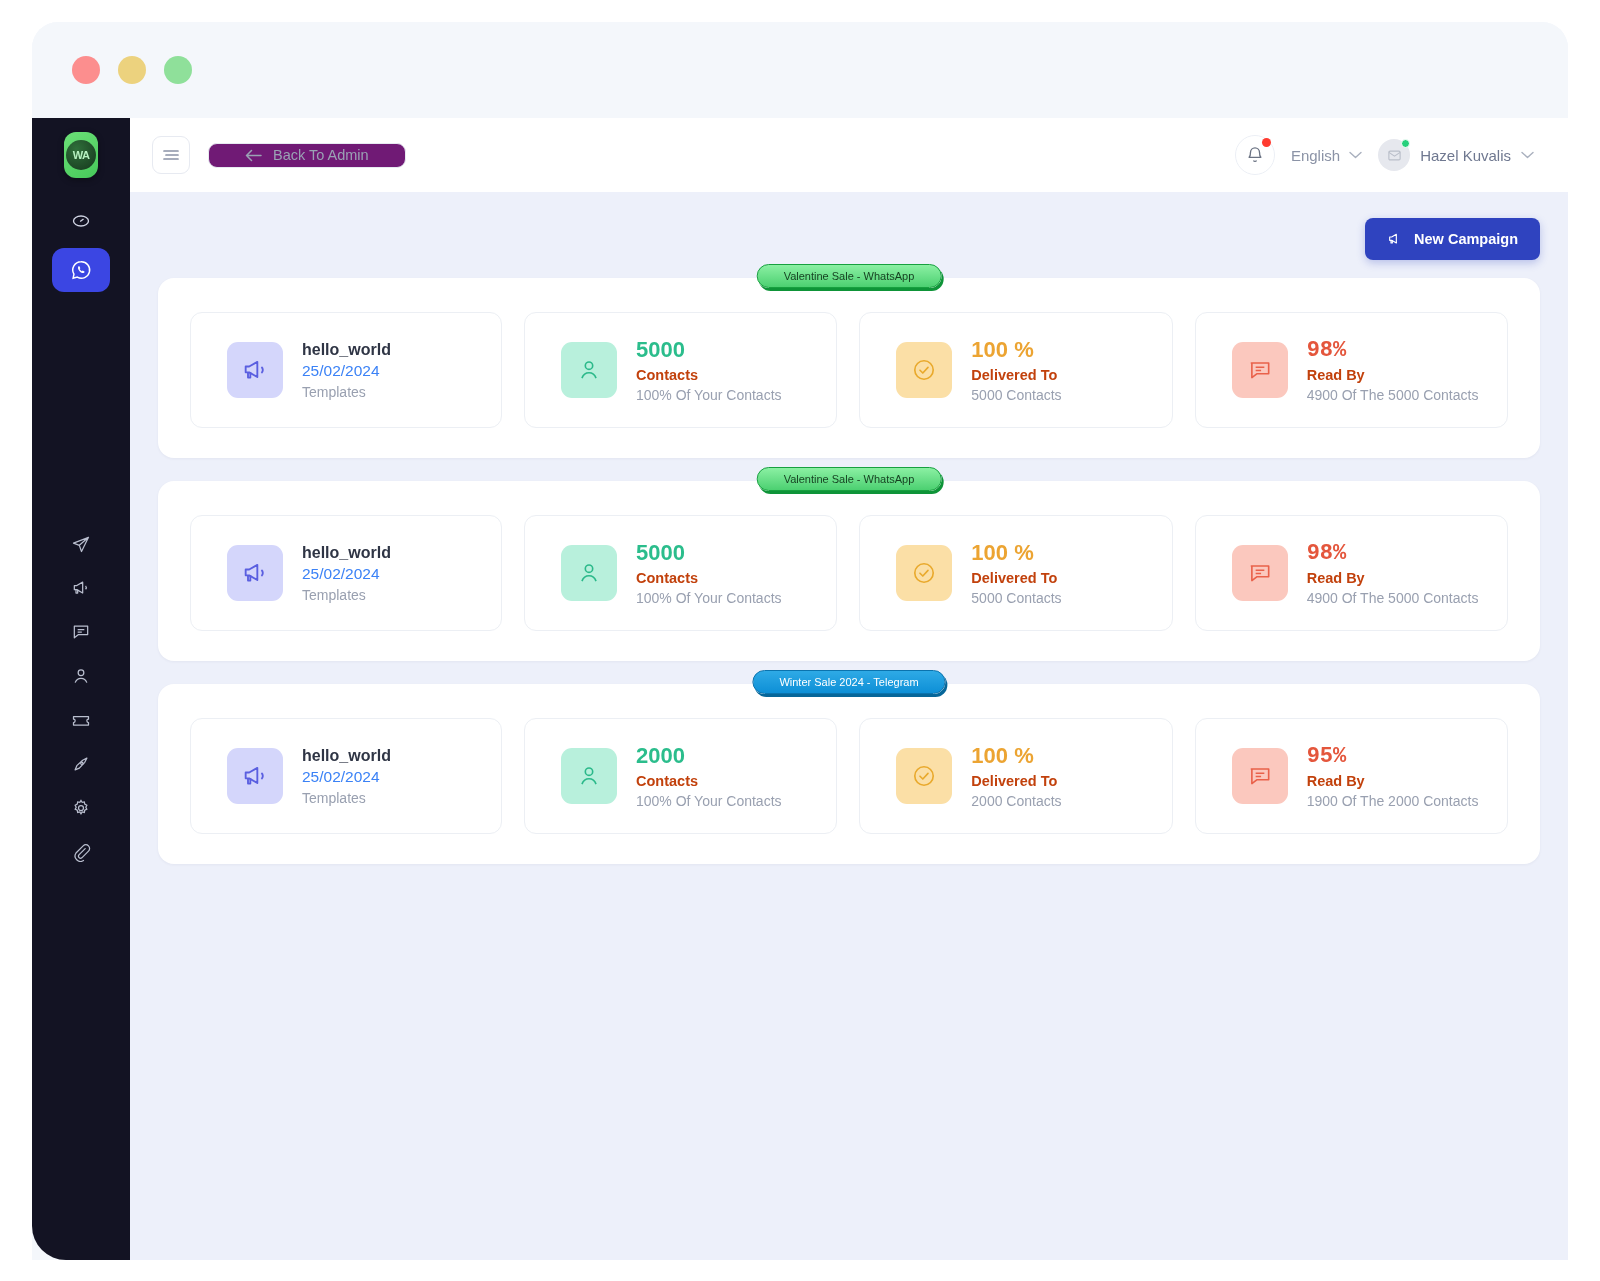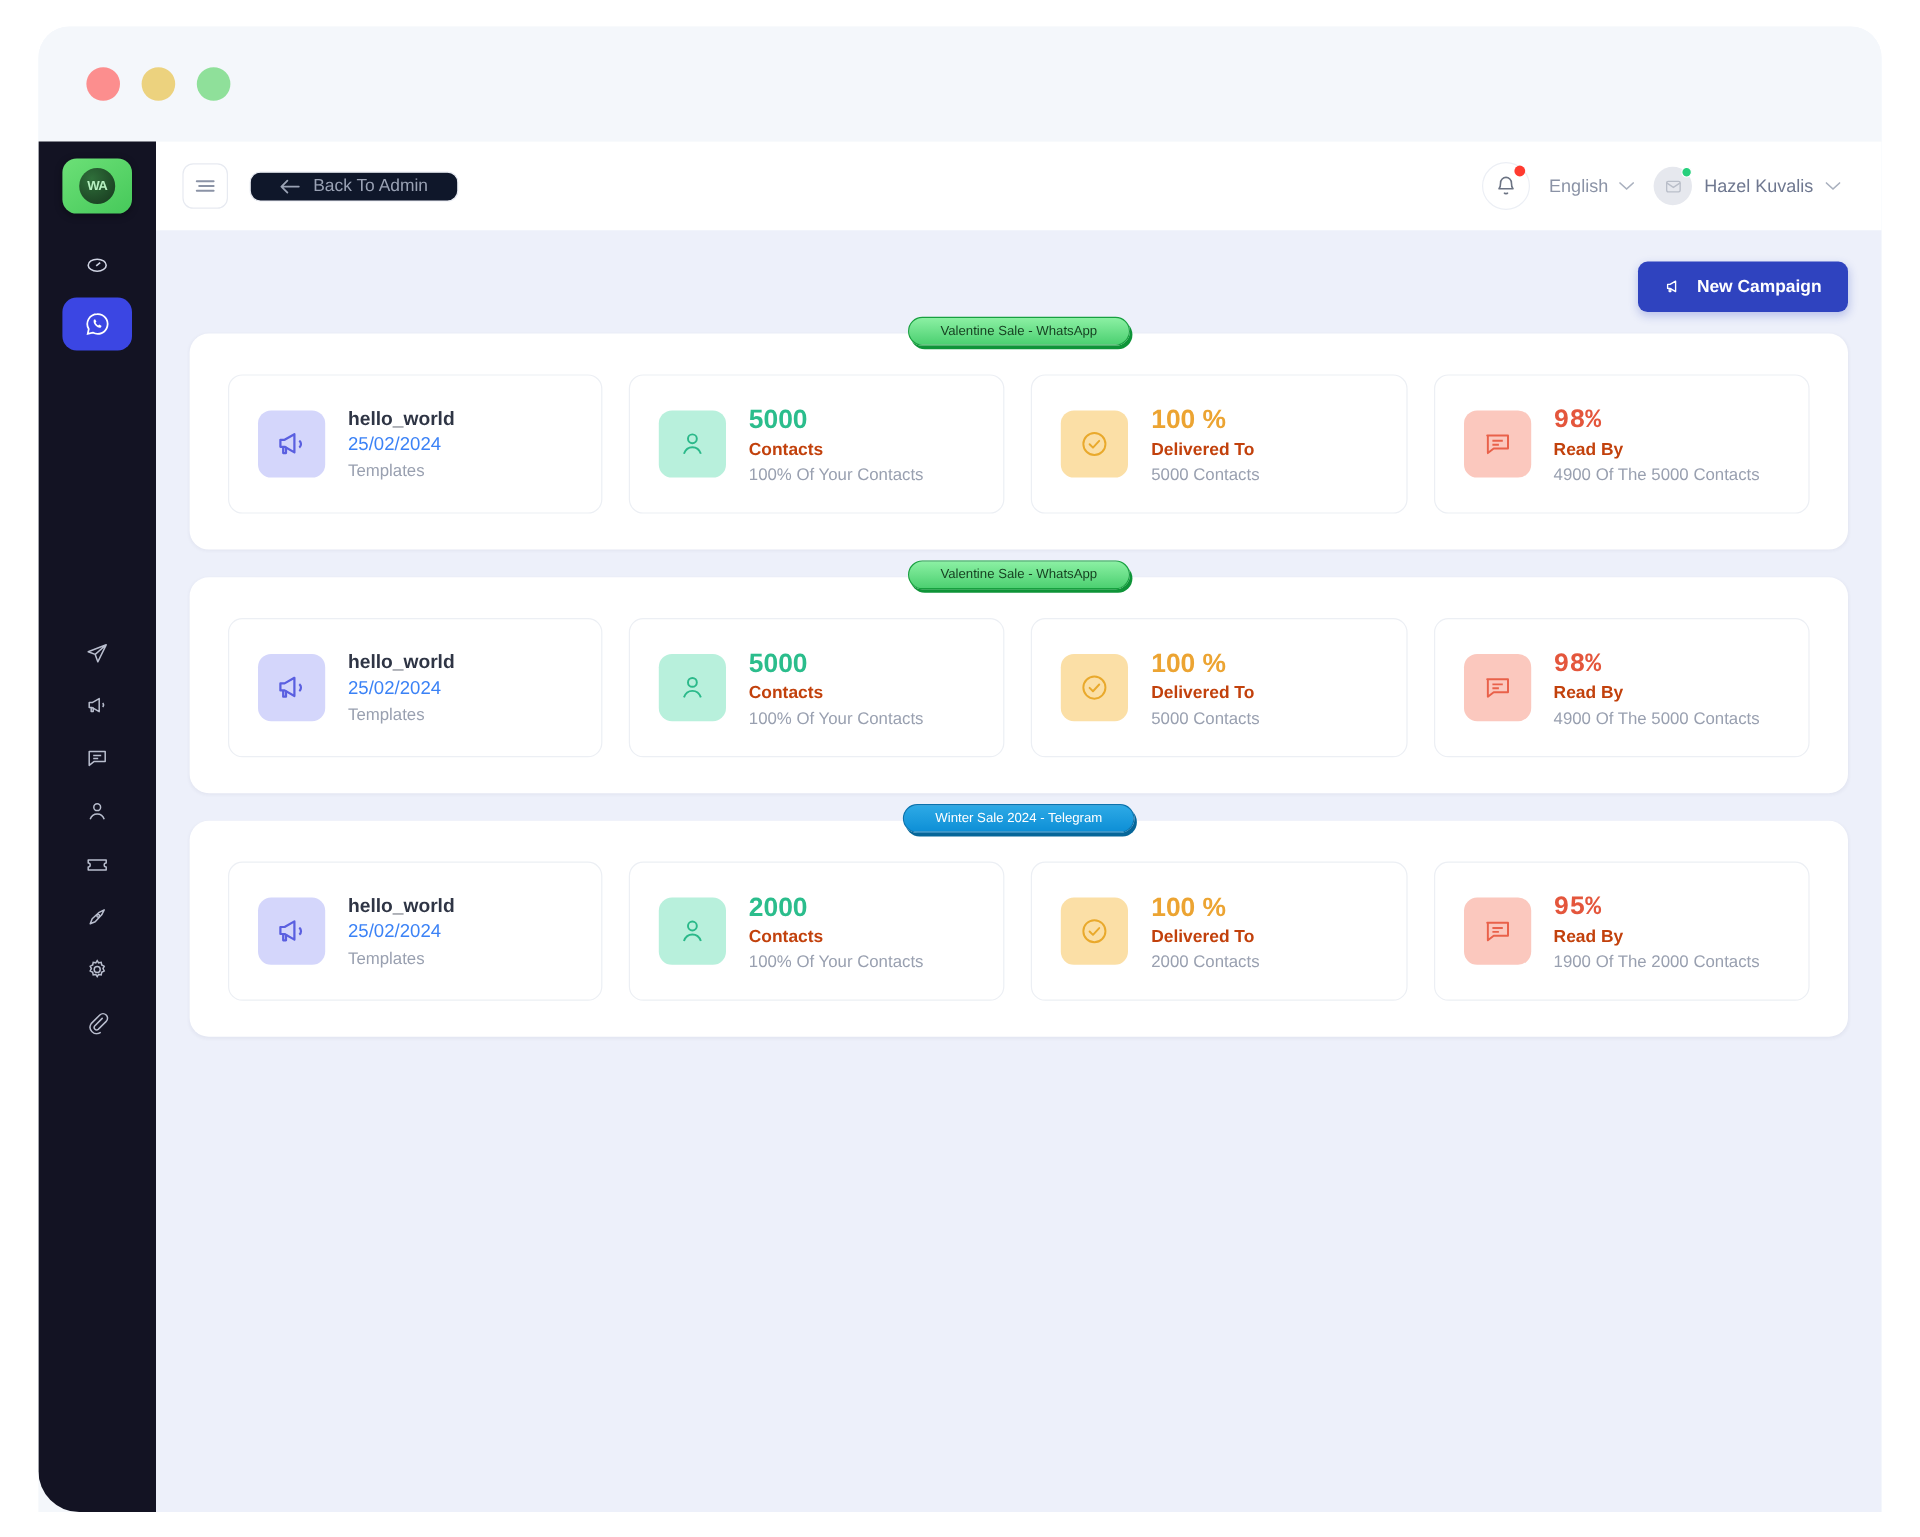--- a/index.html
+++ b/index.html
@@ -38,21 +38,21 @@
     width: 98px;
     background: #131323;
     border-radius: 0 0 0 34px;
     flex: 0 0 98px;
     display: flex;
     flex-direction: column;
     align-items: center;
     position: relative;
   }
   .logo {
-    width: 58px; height: 46px;
+    width: 34px; height: 46px;
     margin-top: 14px;
     border-radius: 12px;
     background: linear-gradient(145deg,#6ce077,#46c95a);
     display: flex; align-items: center; justify-content: center;
     box-shadow: 0 2px 6px rgba(0,0,0,.35);
   }
   .logo-inner {
     width: 30px; height: 30px; border-radius: 50%;
     background: radial-gradient(circle at 35% 30%, #2f6f3a, #16361d);
     display: flex; align-items: center; justify-content: center;
@@ -87,23 +87,23 @@
   .icon-btn {
     width: 38px; height: 38px;
     border: 1px solid #e7eaf1; border-radius: 9px;
     background: #fff;
     display: flex; align-items: center; justify-content: center;
   }
   .back-btn {
     margin-left: 18px;
     height: 25px;
     border: 1px solid #e7eaf1; border-radius: 9px;
-    background: #0f172a;
+    background: #701a75;
     display: flex; align-items: center; gap: 11px;
-    padding: 0 24px;
+    padding: 0 36px;
     font-size: 14.5px; color: #9aa2b4;
   }
   .topbar-right { margin-left: auto; display: flex; align-items: center; gap: 16px; text-align: right; }
   .bell-wrap {
     position: relative; width: 40px; height: 40px;
     border: 1px solid #eceff5; border-radius: 50%;
     display: flex; align-items: center; justify-content: center;
   }
   .bell-dot {
     position: absolute; top: 2px; right: 3px;
@@ -174,21 +174,21 @@
     border: 1.5px solid #0a73ae;
     box-shadow: 2px 3px 0 #066699;
     color: #ffffff;
   }
   .cards { display: flex; gap: 22px; }
   .card {
     flex: 1;
     background: #fff;
     border: 1px solid #eceff4;
     border-radius: 12px;
-    padding: 24px 24px;
+    padding: 24px 36px;
     display: flex; align-items: center; gap: 19px;
     min-width: 0;
   }
   .card.first { flex: 0 0 312px; }
   .tile {
     width: 56px; height: 56px;
     border-radius: 11px;
     flex: 0 0 56px;
     display: flex; align-items: center; justify-content: center;
   }

